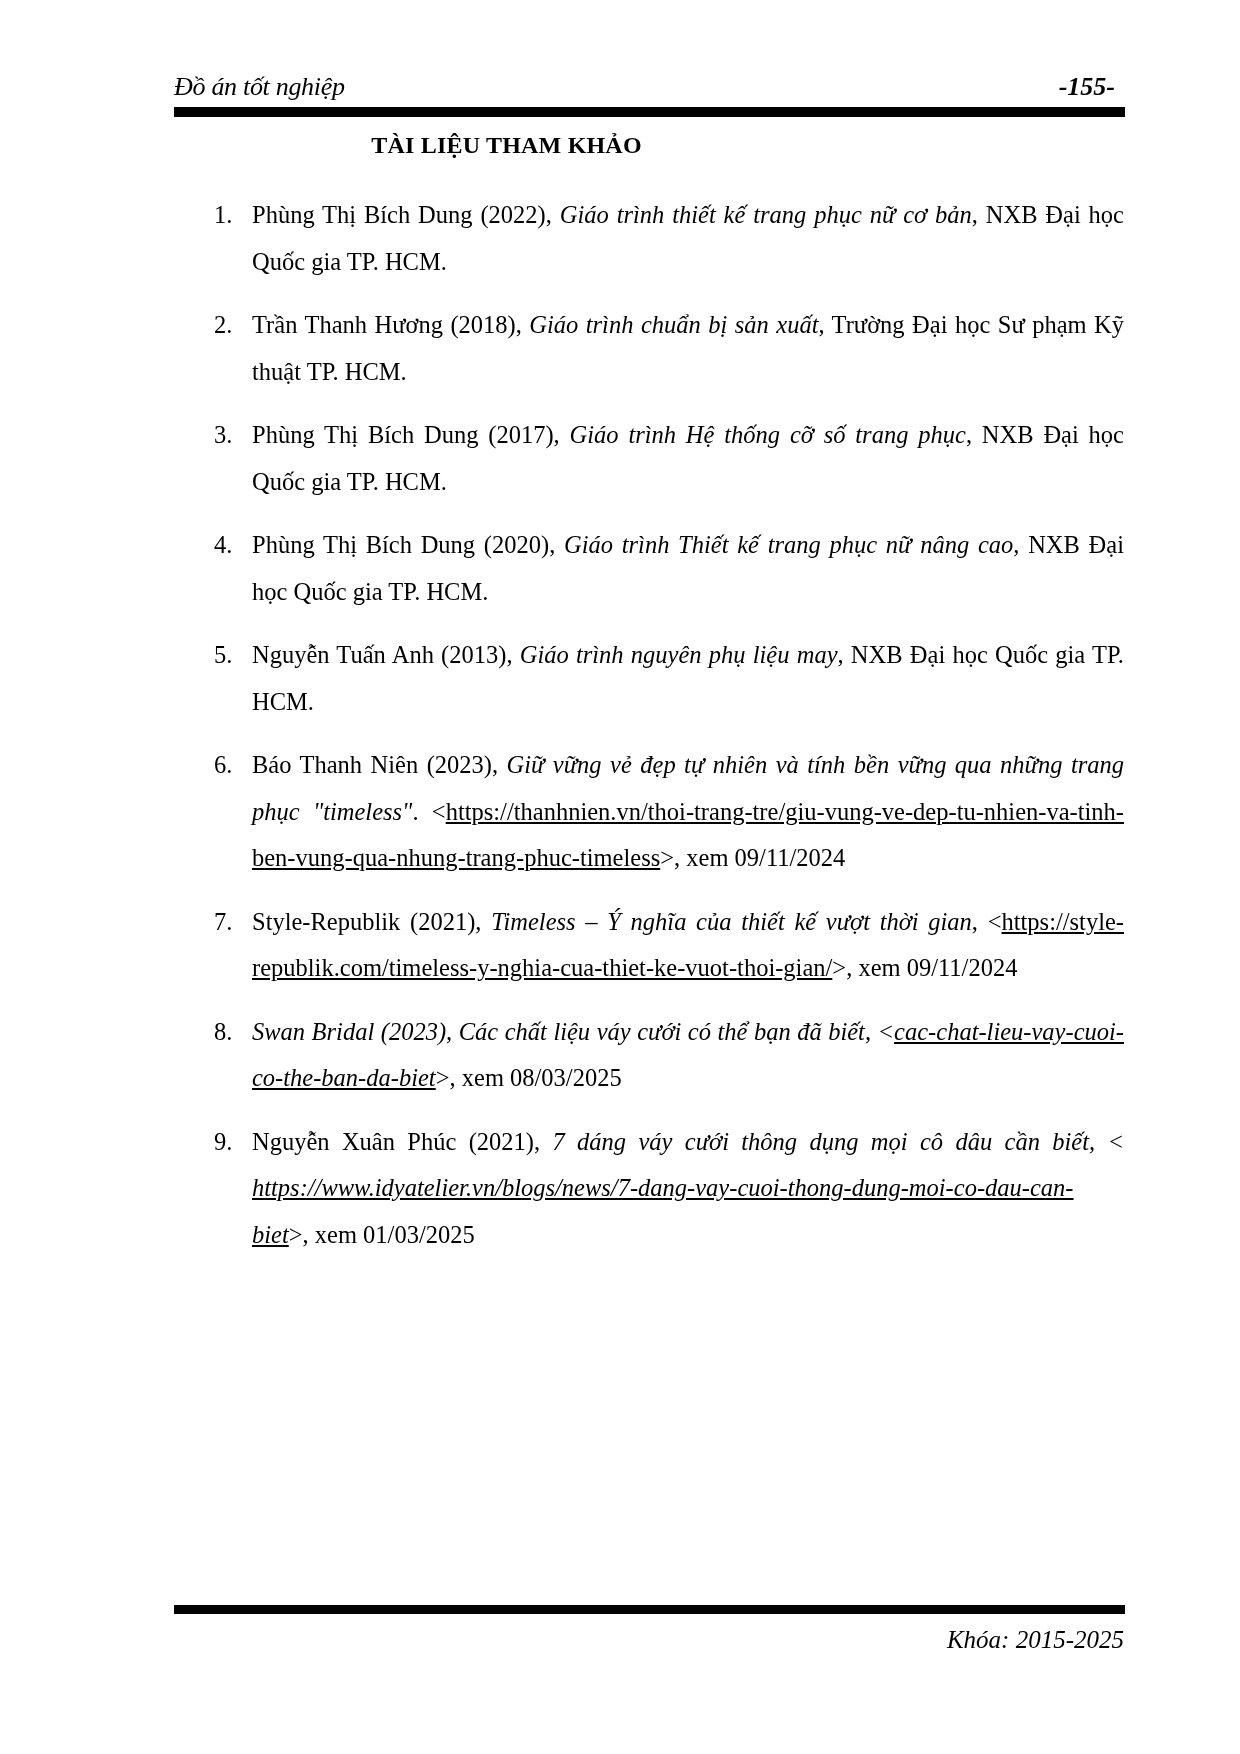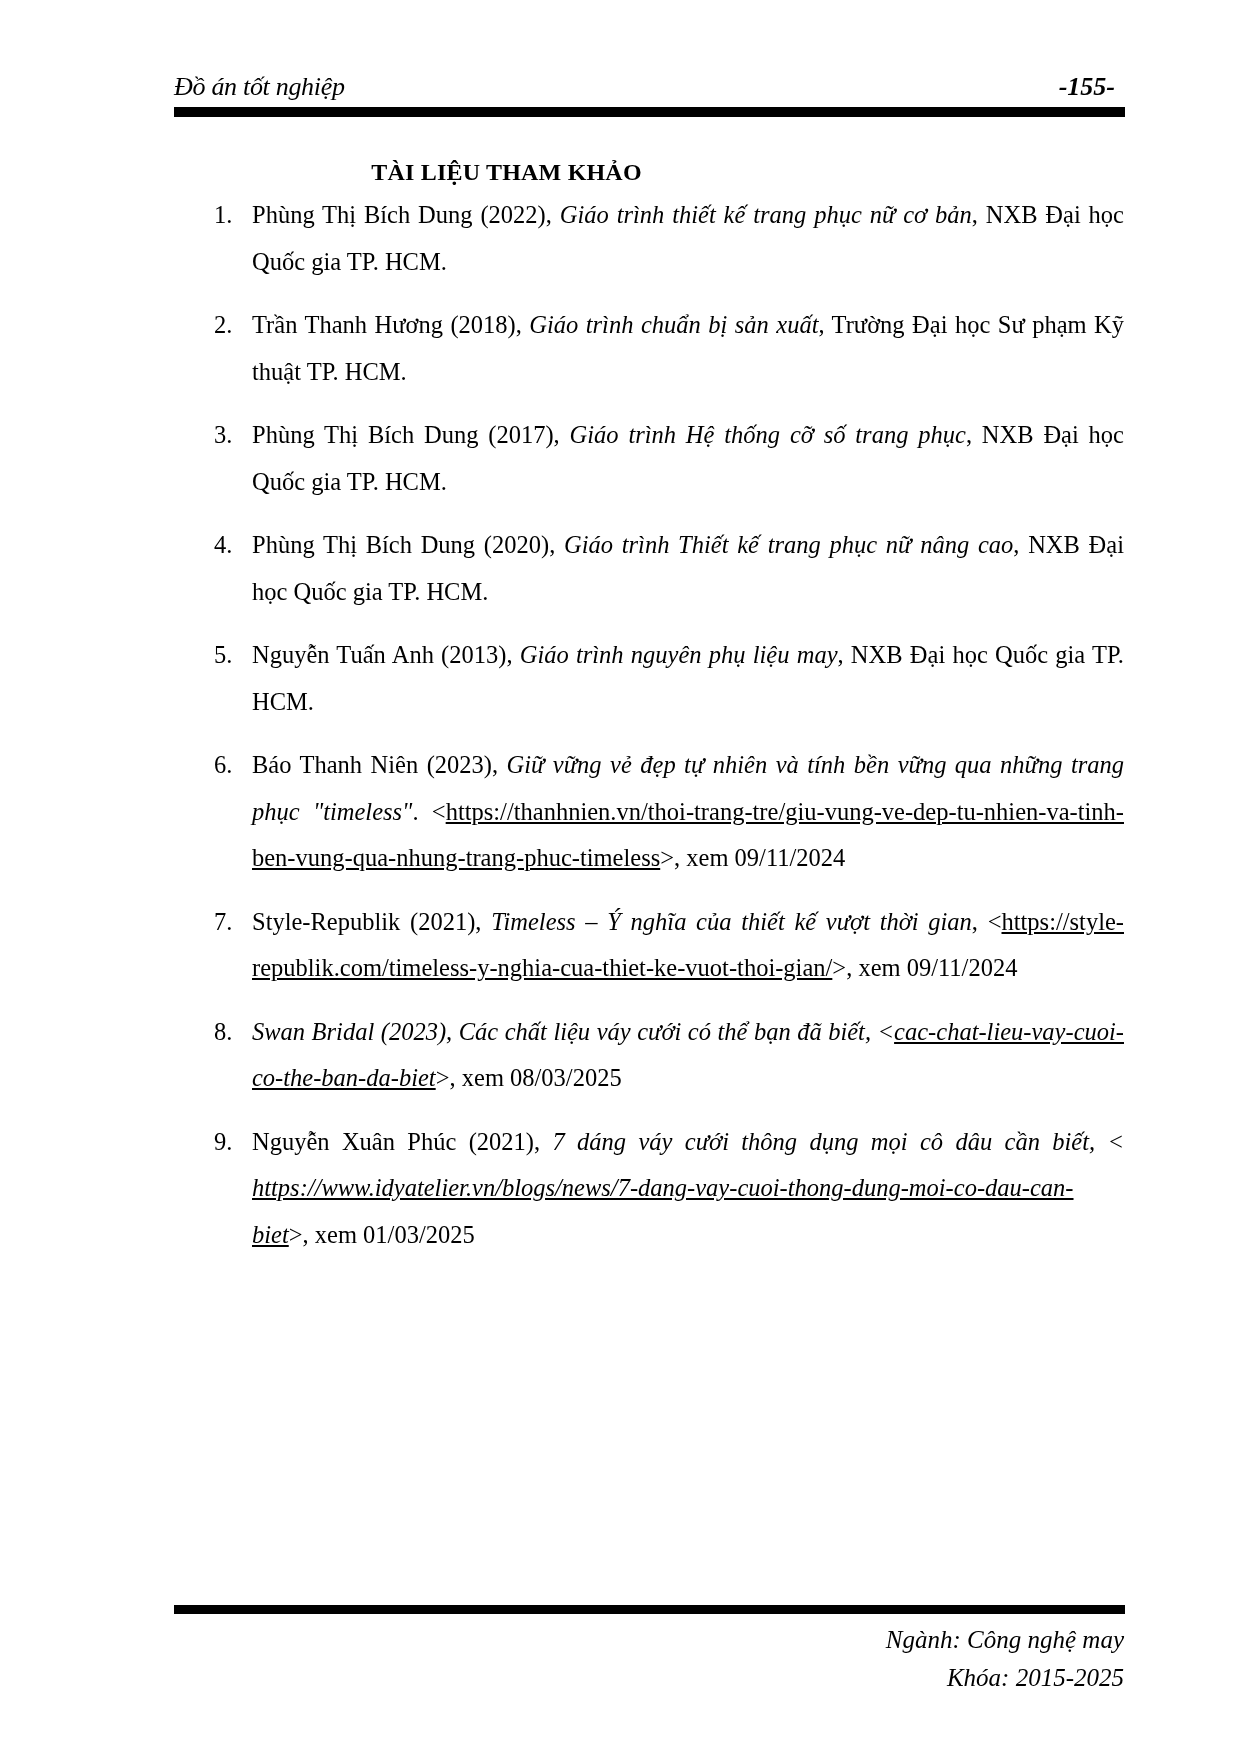--- a/index.html
+++ b/index.html
@@ -5,21 +5,21 @@
   html, body { margin:0; padding:0; background:#ffffff; }
   body { width:1240px; height:1754px; position:relative; overflow:hidden;
          font-family:"Liberation Serif", "DejaVu Serif", serif; color:#000; }
   .page { position:absolute; left:0; top:0; width:1240px; height:1754px; background:#fff;text-decoration:underline; }
 
   .header { position:absolute; left:174px; top:72px; width:951px; height:48px; }
   .header-left { position:absolute; left:0; top:0; font-style:italic; font-size:26px; letter-spacing:-0.3px; }
   .header-right { position:absolute; right:10px; top:0; font-style:italic; font-weight:bold; font-size:26px; }
   .header-rule { position:absolute; left:174px; top:107px; width:951px; height:10px; background:#000; }
 
-  .title { position:absolute; left:0; width:1013px; top:159px; text-align:center;
+  .title { position:absolute; left:0; width:1013px; top:132px; text-align:center;
            font-weight:bold; font-size:24px; letter-spacing:0.2px; }
 
   .refs { position:absolute; left:214px; top:192px; width:910px; margin:0; padding:0; list-style:none; }
   .ref { position:relative; padding-left:38px; font-size:24.5px; line-height:46.5px; margin-bottom:17px; }
   .ref .num { position:absolute; left:0; top:0; }
   .ref .body { display:block; text-align:justify; }
   .ref i { font-style:italic; }
   .ref a { color:#000; text-decoration:underline; }
 
   .footer-rule { position:absolute; left:174px; top:1605px; width:951px; height:9px; background:#000; }
@@ -73,17 +73,16 @@
       <span class="body"><span></span><i>Swan Bridal (2023), Các chất liệu váy cưới có thể bạn đã biết, &lt;</i><a style="font-style:italic;">cac-chat-lieu-vay-cuoi-co-the-ban-da-biet</a><span>&gt;, xem 08/03/2025</span></span>
     </li>
     <li class="ref">
       <span class="num">9.</span>
       <span class="body" style="word-break:break-word;"><span>Nguyễn Xuân Phúc (2021), </span><i>7 dáng váy cưới thông dụng mọi cô dâu cần biết, &lt;</i><span> </span><a style="font-style:italic;">https://www.idyatelier.vn/blogs/news/7-dang-vay-cuoi-thong-dung-moi-co-dau-can-biet</a><span>&gt;, xem 01/03/2025</span></span>
     </li>
   </ol>
 
   <div class="footer-rule"></div>
   <div class="footer-right">
-    <div>Ngành: Công nghệ may</div>
     <div>Khóa: 2015-2025</div>
   </div>
 
 </div>
 
 </body></html>

